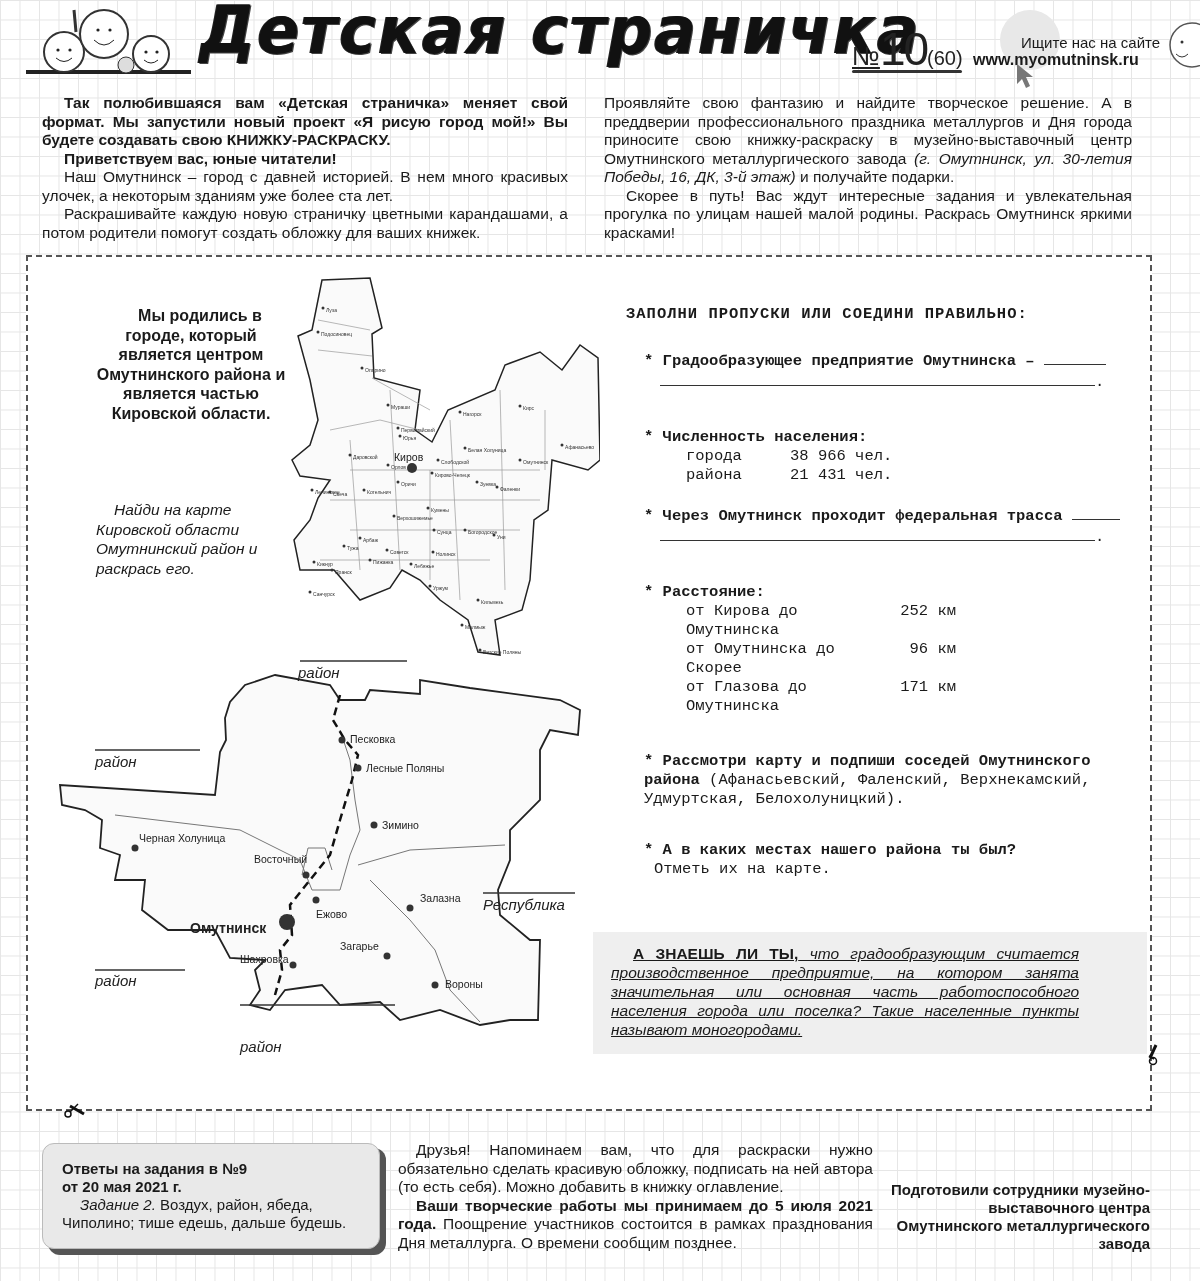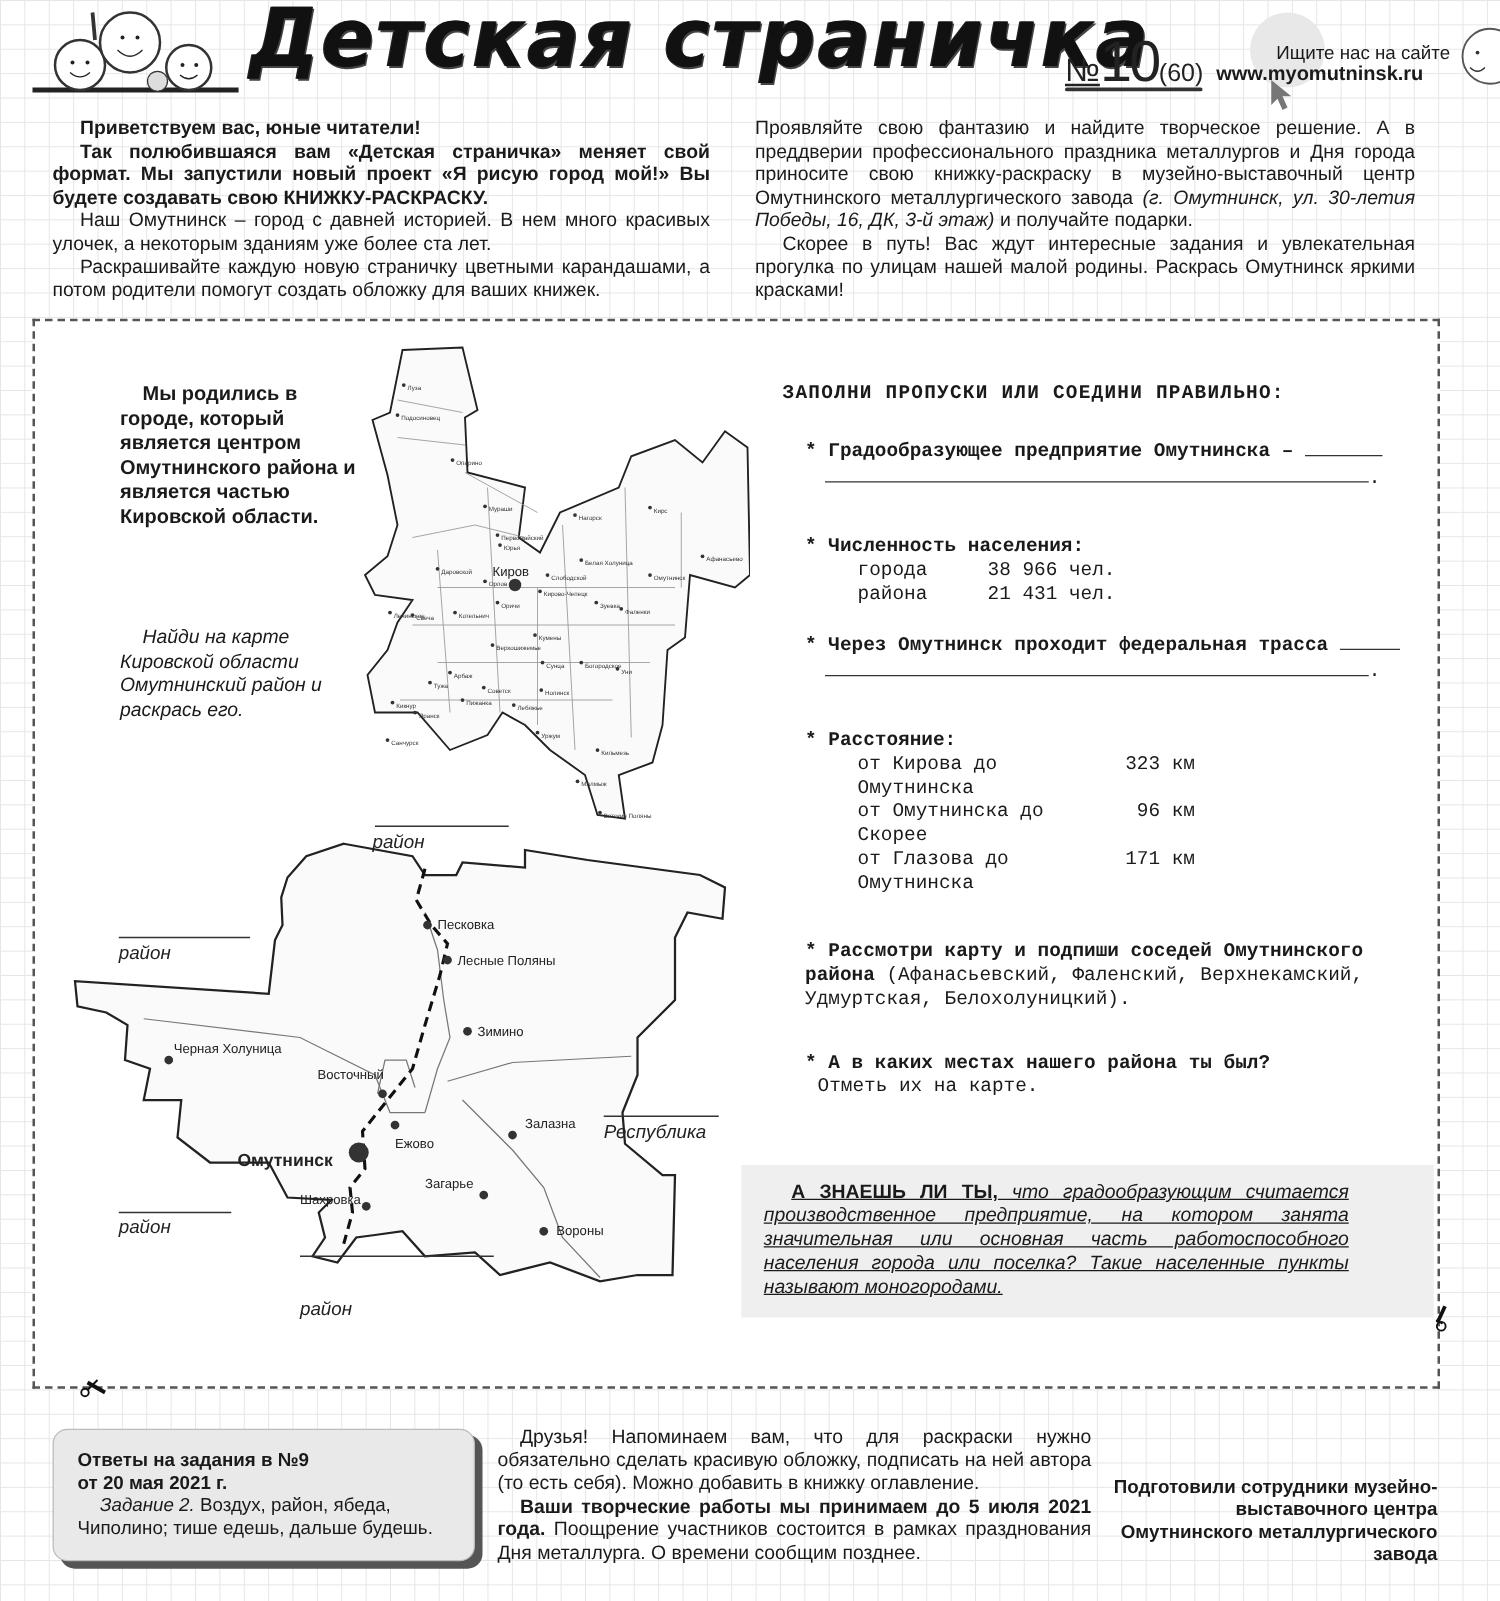--- a/index.html
+++ b/index.html
@@ -38,21 +38,21 @@
   .col p { margin: 0; text-indent: 22px; }
   #intro-left { left: 42px; top: 94px; width: 526px; }
   #intro-right { left: 604px; top: 94px; width: 528px; }
   .b { font-weight: bold; }
   .i { font-style: italic; }
 
   
   #frame { left: 26px; top: 255px; width: 1122px; height: 852px; border: 2px dashed #555; background: #fff; }
 
   #born-text { left: 96px; top: 306px; width: 190px; font-family: "Liberation Sans", sans-serif; font-size: 16px; line-height: 19.5px; font-weight: bold; }
-  #born-text p { margin: 0; text-indent: 18px; }
+  #born-text p { margin: 0; text-indent: 18px; text-align: center; }
   #find-text { left: 96px; top: 500px; width: 190px; font-family: "Liberation Sans", sans-serif; font-size: 15.5px; line-height: 19.5px; font-style: italic; }
   #find-text p { margin: 0; text-indent: 18px; }
 
   #kirov-map { left: 290px; top: 270px; width: 310px; height: 390px; }
   #district-map { left: 40px; top: 650px; width: 560px; height: 420px; }
   .map-label { font-family: "Liberation Sans", sans-serif; font-size: 10.5px; fill: #222; }
   .small-label { font-family: "Liberation Sans", sans-serif; font-size: 5px; fill: #333; }
   .raion-label { font-family: "Liberation Sans", sans-serif; font-size: 15px; font-style: italic; fill: #222; }
 
   
@@ -116,22 +116,22 @@
 <svg id="cursor-icon" class="abs" viewBox="0 0 30 30">
   <path d="M4 2 L4 22 L9 17 L13 26 L17 24 L13 15 L20 15 Z" fill="#777"></path>
 </svg>
 <svg id="kid-face" class="abs" viewBox="0 0 40 70">
   <circle cx="32" cy="35" r="22" fill="#fff" stroke="#555" stroke-width="1.5"></circle>
   <circle cx="22" cy="32" r="1.5" fill="#333"></circle>
   <path d="M16 44 Q22 50 28 44" stroke="#333" fill="none"></path>
 </svg>
 
 <div id="intro-left" class="abs col">
+  <p class="b">Так полюбившаяся вам «Детская страничка» меняет свой формат. Мы запустили новый проект «Я рисую город мой!» Вы будете создавать свою КНИЖКУ-РАСКРАСКУ.</p>
   <p class="b">Приветствуем вас, юные читатели!</p>
-  <p class="b">Так полюбившаяся вам «Детская страничка» меняет свой формат. Мы запустили новый проект «Я рисую город мой!» Вы будете создавать свою КНИЖКУ-РАСКРАСКУ.</p>
   <p>Наш Омутнинск – город с давней историей. В нем много красивых улочек, а некоторым зданиям уже более ста лет.</p>
   <p>Раскрашивайте каждую новую страничку цветными карандашами, а потом родители помогут создать обложку для ваших книжек.</p>
 </div>
 <div id="intro-right" class="abs col">
   <p style="text-indent:0"><span>Проявляйте свою фантазию и найдите творческое решение. А в преддверии профессионального праздника металлургов и Дня города приносите свою книжку-раскраску в музейно-выставочный центр Омутнинского металлургического завода </span><span class="i">(г. Омутнинск, ул. 30-летия Победы, 16, ДК, 3-й этаж)</span><span> и получайте подарки.</span></p>
   <p>Скорее в путь! Вас ждут интересные задания и увлекательная прогулка по улицам нашей малой родины. Раскрась Омутнинск яркими красками!</p>
 </div>
 
 <div id="frame" class="abs"></div>
 
@@ -316,21 +316,21 @@
   <div class="task" style="margin-top:20px">
     <span class="q">* Через Омутнинск проходит федеральная трасса</span>
     <span class="blank-line" style="width:48px"></span><br>
     <span class="blank-line" style="width:435px;margin-left:16px"></span>.
   </div>
 
   <div class="task" style="margin-top:36px">
     <div class="q">* Расстояние:</div>
     <div class="tbl2" id="distance-table">
         <span>от Кирова до Омутнинска</span>
-        <span class="v">323 км</span>
+        <span class="v">252 км</span>
         <span>от Омутнинска до Скорее</span>
         <span class="v">96 км</span>
         <span>от Глазова до Омутнинска</span>
         <span class="v">171 км</span>
       </div>
   </div>
 
   <div class="task" style="margin-top:36px">
     <span class="q">* Рассмотри карту и подпиши соседей Омутнинского района</span><span> (Афанасьевский, Фаленский, Верхнекамский, Удмуртская, Белохолуницкий).</span>
   </div>

